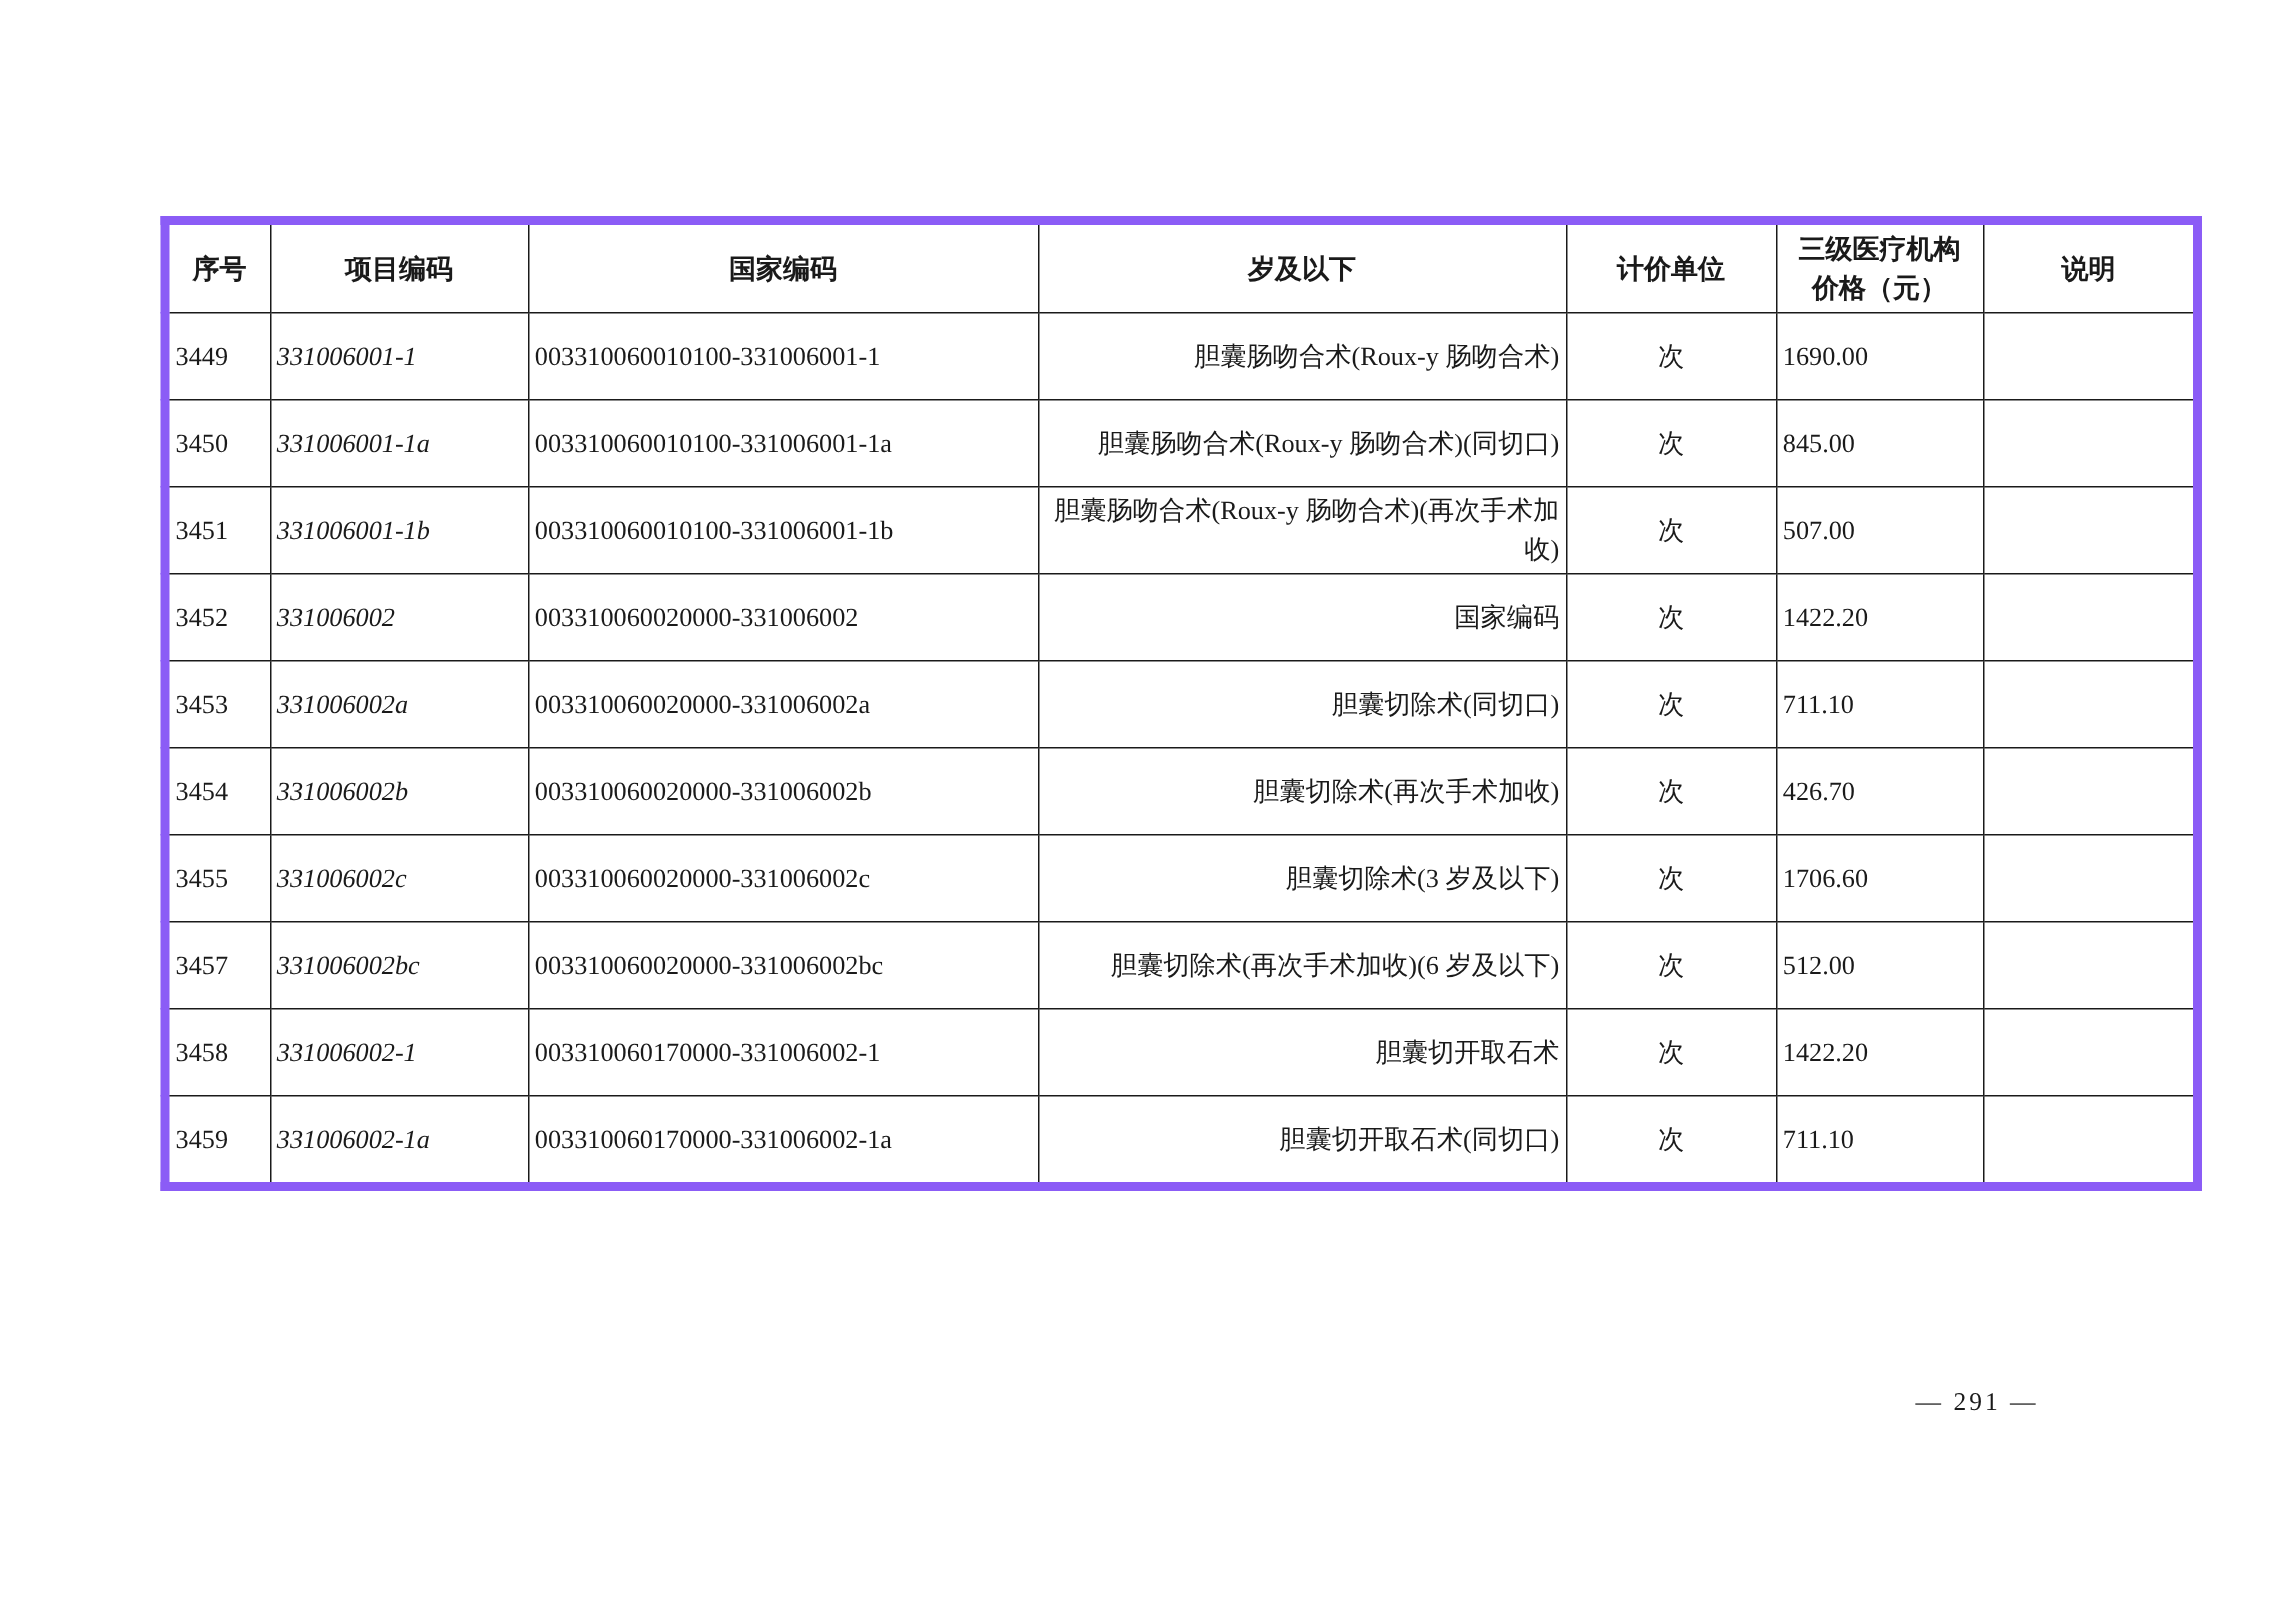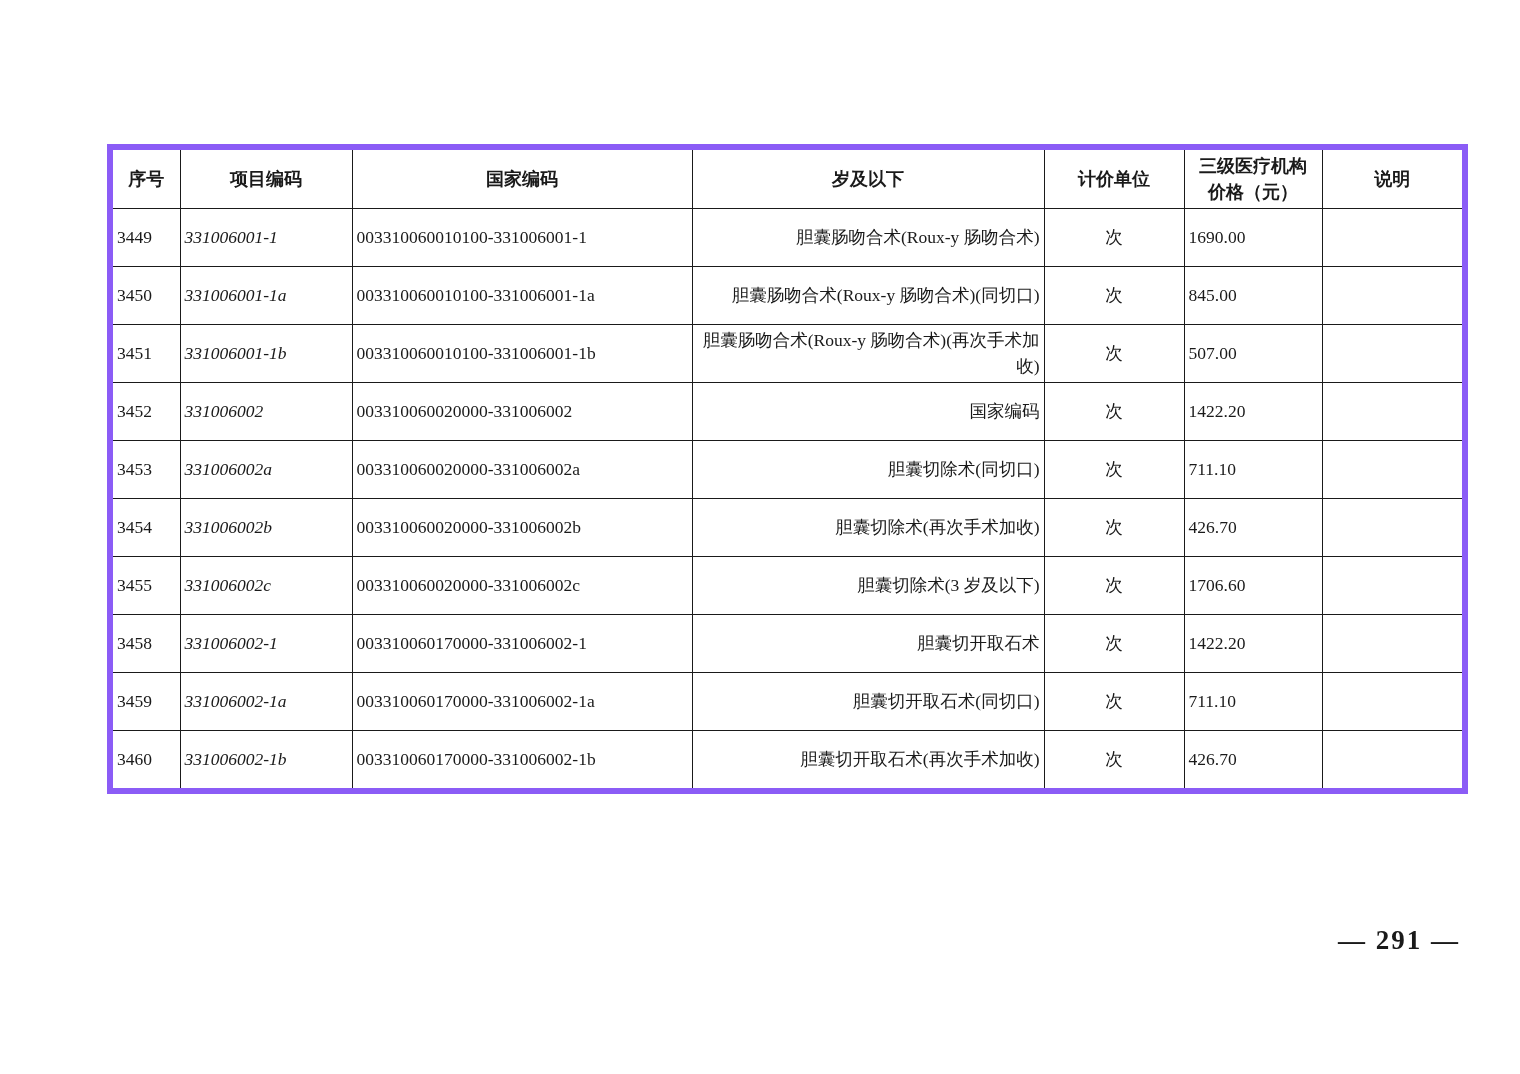--- a/index.html
+++ b/index.html
@@ -53,26 +53,25 @@
   td.c-seq   { text-align: left; }
   td.c-code  { text-align: left; font-style: italic; }
   td.c-ncode { text-align: left; }
   td.c-name  { text-align: right; }
   td.c-unit  { text-align: center; }
   td.c-price { text-align: left; }
   td.c-note  { text-align: center; }
   .hdr-line { display: block; }
   .page-number {
     position: absolute;
-    left: 1338px;
+    left: 1277px;
     top: 925px;
-    font-size: 27px;
+    font-size: 17px;
     letter-spacing: 2px;
     white-space: nowrap;
-    font-weight: bold;
   }
 </style>
 </head>
 <body>
 
 <div class="page">
 
   <table class="price-table">
     <colgroup>
       <col class="c-seq">
@@ -155,44 +154,44 @@
       <tr>
         <td class="c-seq">3455</td>
         <td class="c-code">331006002c</td>
         <td class="c-ncode">003310060020000-331006002c</td>
         <td class="c-name">胆囊切除术(3 岁及以下)</td>
         <td class="c-unit">次</td>
         <td class="c-price">1706.60</td>
         <td class="c-note"></td>
       </tr>
       <tr>
+        <td class="c-seq">3457</td>
+        <td class="c-code">331006002bc</td>
+        <td class="c-ncode">003310060020000-331006002bc</td>
+        <td class="c-name">胆囊切除术(再次手术加收)(6 岁及以下)</td>
+        <td class="c-unit">次</td>
+        <td class="c-price">512.00</td>
+        <td class="c-note"></td>
+      </tr>
+      <tr>
         <td class="c-seq">3458</td>
         <td class="c-code">331006002-1</td>
         <td class="c-ncode">003310060170000-331006002-1</td>
         <td class="c-name">胆囊切开取石术</td>
         <td class="c-unit">次</td>
         <td class="c-price">1422.20</td>
         <td class="c-note"></td>
       </tr>
       <tr>
         <td class="c-seq">3459</td>
         <td class="c-code">331006002-1a</td>
         <td class="c-ncode">003310060170000-331006002-1a</td>
         <td class="c-name">胆囊切开取石术(同切口)</td>
         <td class="c-unit">次</td>
         <td class="c-price">711.10</td>
         <td class="c-note"></td>
       </tr>
-      <tr>
-        <td class="c-seq">3460</td>
-        <td class="c-code">331006002-1b</td>
-        <td class="c-ncode">003310060170000-331006002-1b</td>
-        <td class="c-name">胆囊切开取石术(再次手术加收)</td>
-        <td class="c-unit">次</td>
-        <td class="c-price">426.70</td>
-        <td class="c-note"></td>
-      </tr>
     </tbody>
   </table>
 
   <div class="page-number">— 291 —</div>
 
 </div>
 
 </body></html>

